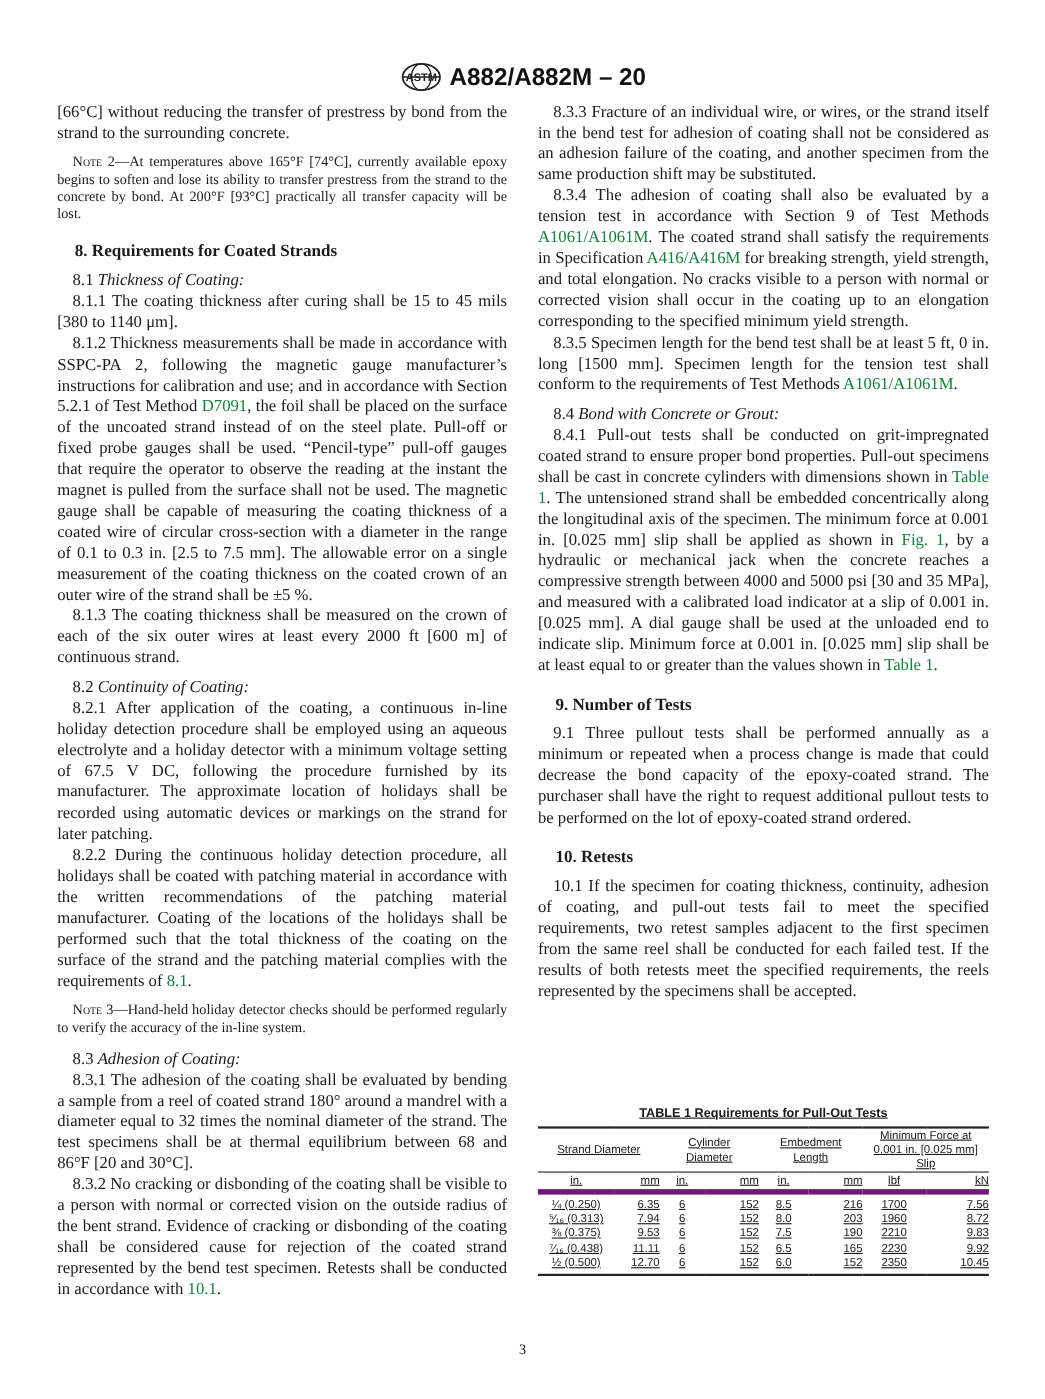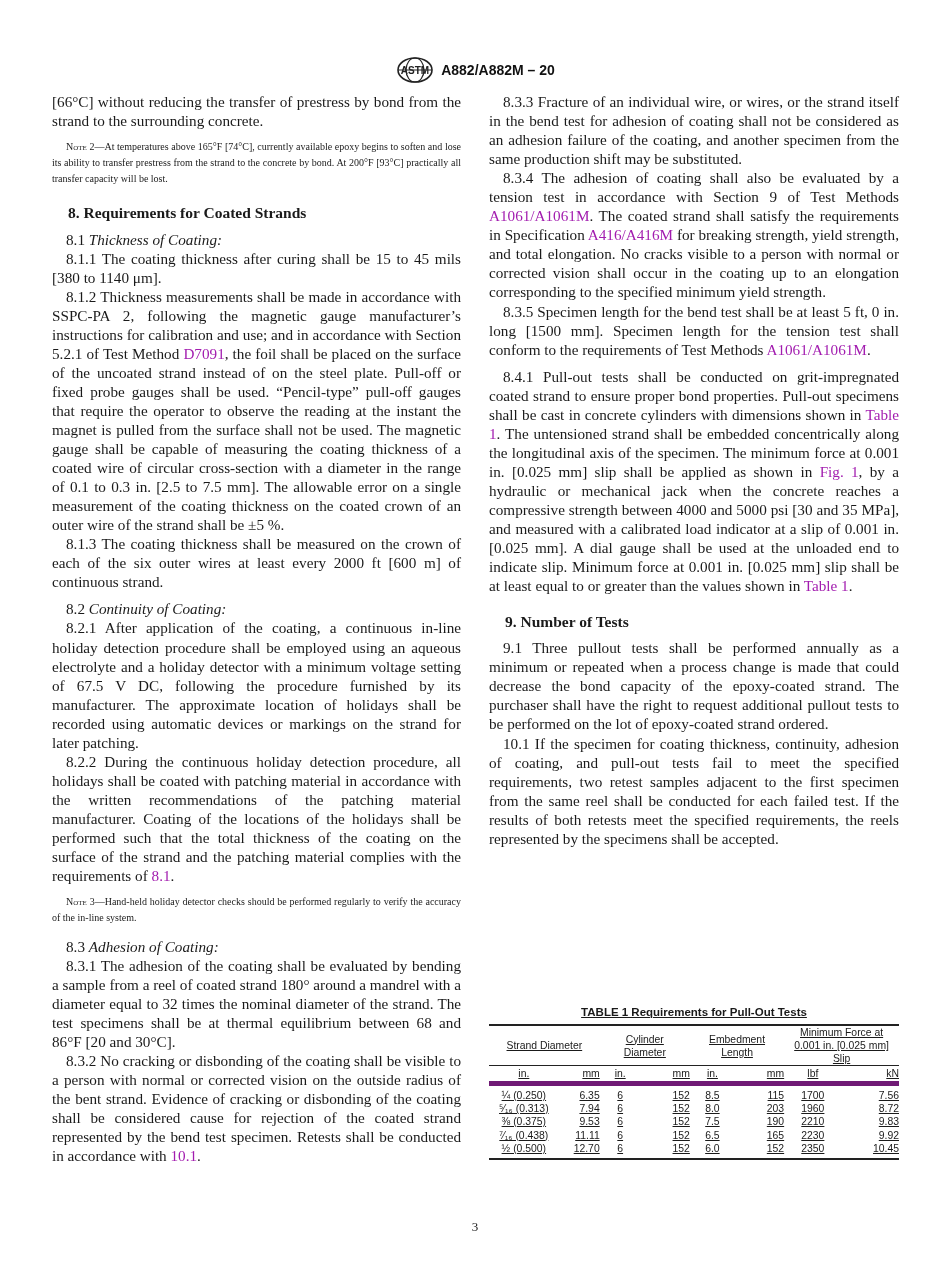--- a/index.html
+++ b/index.html
@@ -1,29 +1,29 @@
 <!DOCTYPE html>
 <html><head>
 <meta charset="utf-8">
 <style>
   html, body { margin: 0; padding: 0; background: #ffffff; }
   body { width: 950px; height: 1272px; position: relative; overflow: hidden; color: #1a1a1a; }
   .header { position: absolute; top: 55px; left: 0; width: 950px; height: 30px; display: flex; justify-content: center; align-items: center; gap: 6px; }
   .logo { width: 40px; height: 28px; display: inline-block; }
-  .doc-id { font-family: "Liberation Sans", sans-serif; font-weight: bold; font-size: 14px; color: #111; }
+  .doc-id { font-family: "Liberation Sans", sans-serif; font-weight: bold; font-size: 22px; color: #111; }
   .col { position: absolute; top: 92px; font-family: "Liberation Serif", serif; font-size: 15.2px; line-height: 19.05px; text-align: justify; }
   .col.left { left: 52px; width: 409px; }
   .col.right { left: 489px; width: 410px; }
   p { margin: 0; }
   .ind { text-indent: 14px; }
-  .note { font-size: 10px; line-height: 15.8px; text-indent: 14px; margin: 9px 0 11px 0; }
+  .note { font-size: 13px; line-height: 15.8px; text-indent: 14px; margin: 9px 0 11px 0; }
   .sc { font-variant: small-caps; }
   .h { font-weight: bold; font-size: 15.5px; margin: 17px 0 7px 16px; text-align: left; }
   .it { font-style: italic; }
-  .link { color: #a21caf; }
+  .link { color: #15803d; }
   .gap { height: 8px; }
   .table-wrap { position: absolute; left: 489px; top: 1006px; width: 410px; font-family: "Liberation Sans", sans-serif; text-decoration: underline; }
   .table-title { text-align: center; font-weight: bold; font-size: 11.5px; margin-bottom: 6px; }
   table { width: 100%; border-collapse: collapse; font-size: 10.4px; }
   thead tr.top th { border-top: 2px solid #222; border-bottom: 1px solid #222; font-weight: normal; padding: 3px 0; line-height: 13px; vertical-align: middle; }
   thead tr.units th { font-weight: normal; border-bottom: 5px solid #701a75; padding: 2px 0 2px 0; }
   tbody td { padding: 0; line-height: 13.2px; margin-top: 18px; }
   tbody tr:first-child td { padding-top: 3px; }
   tbody tr:last-child td { border-bottom: 2px solid #222; padding-bottom: 3px; }
   .r { text-align: right; }
@@ -61,23 +61,25 @@
   <p class="ind"><span>8.3 </span><span class="it">Adhesion of Coating:</span></p>
   <p class="ind">8.3.1 The adhesion of the coating shall be evaluated by bending a sample from a reel of coated strand 180° around a mandrel with a diameter equal to 32 times the nominal diameter of the strand. The test specimens shall be at thermal equilibrium between 68 and 86°F [20 and 30°C].</p>
   <p class="ind"><span>8.3.2 No cracking or disbonding of the coating shall be visible to a person with normal or corrected vision on the outside radius of the bent strand. Evidence of cracking or disbonding of the coating shall be considered cause for rejection of the coated strand represented by the bend test specimen. Retests shall be conducted in accordance with </span><span class="link">10.1</span><span>.</span></p>
 </div>
 
 <div class="col right">
   <p class="ind">8.3.3 Fracture of an individual wire, or wires, or the strand itself in the bend test for adhesion of coating shall not be considered as an adhesion failure of the coating, and another specimen from the same production shift may be substituted.</p>
   <p class="ind"><span>8.3.4 The adhesion of coating shall also be evaluated by a tension test in accordance with Section 9 of Test Methods </span><span class="link">A1061/A1061M</span><span>. The coated strand shall satisfy the requirements in Specification </span><span class="link">A416/A416M</span><span> for breaking strength, yield strength, and total elongation. No cracks visible to a person with normal or corrected vision shall occur in the coating up to an elongation corresponding to the specified minimum yield strength.</span></p>
   <p class="ind"><span>8.3.5 Specimen length for the bend test shall be at least 5 ft, 0 in. long [1500 mm]. Specimen length for the tension test shall conform to the requirements of Test Methods </span><span class="link">A1061/A1061M</span><span>.</span></p>
   <div class="gap"></div>
+  <p class="ind"><span>8.4 </span><span class="it">Bond with Concrete or Grout:</span></p>
   <p class="ind"><span>8.4.1 Pull-out tests shall be conducted on grit-impregnated coated strand to ensure proper bond properties. Pull-out specimens shall be cast in concrete cylinders with dimensions shown in </span><span class="link">Table 1</span><span>. The untensioned strand shall be embedded concentrically along the longitudinal axis of the specimen. The minimum force at 0.001 in. [0.025 mm] slip shall be applied as shown in </span><span class="link">Fig. 1</span><span>, by a hydraulic or mechanical jack when the concrete reaches a compressive strength between 4000 and 5000 psi [30 and 35 MPa], and measured with a calibrated load indicator at a slip of 0.001 in. [0.025 mm]. A dial gauge shall be used at the unloaded end to indicate slip. Minimum force at 0.001 in. [0.025 mm] slip shall be at least equal to or greater than the values shown in </span><span class="link">Table 1</span><span>.</span></p>
   <p class="h">9. Number of Tests</p>
   <p class="ind">9.1 Three pullout tests shall be performed annually as a minimum or repeated when a process change is made that could decrease the bond capacity of the epoxy-coated strand. The purchaser shall have the right to request additional pullout tests to be performed on the lot of epoxy-coated strand ordered.</p>
+  <p class="h">10. Retests</p>
   <p class="ind">10.1 If the specimen for coating thickness, continuity, adhesion of coating, and pull-out tests fail to meet the specified requirements, two retest samples adjacent to the first specimen from the same reel shall be conducted for each failed test. If the results of both retests meet the specified requirements, the reels represented by the specimens shall be accepted.</p>
 </div>
 
 <div class="table-wrap">
   <div class="table-title">TABLE 1 Requirements for Pull-Out Tests</div>
   <table>
     <colgroup>
       <col style="width:17%">
         <col style="width:10%">
         <col style="width:10%">
@@ -105,21 +107,21 @@
         <th class="r">kN</th>
       </tr>
     </thead>
     <tbody id="table-body">
         <tr>
           <td class="c">¼ (0.250)</td>
           <td class="r">6.35</td>
           <td class="c">6</td>
           <td class="r">152</td>
           <td class="c">8.5</td>
-          <td class="r">115</td>
+          <td class="r">216</td>
           <td class="c">1700</td>
           <td class="r">7.56</td>
         </tr>
         <tr>
           <td class="c">⁵⁄₁₆ (0.313)</td>
           <td class="r">7.94</td>
           <td class="c">6</td>
           <td class="r">152</td>
           <td class="c">8.0</td>
           <td class="r">203</td>

